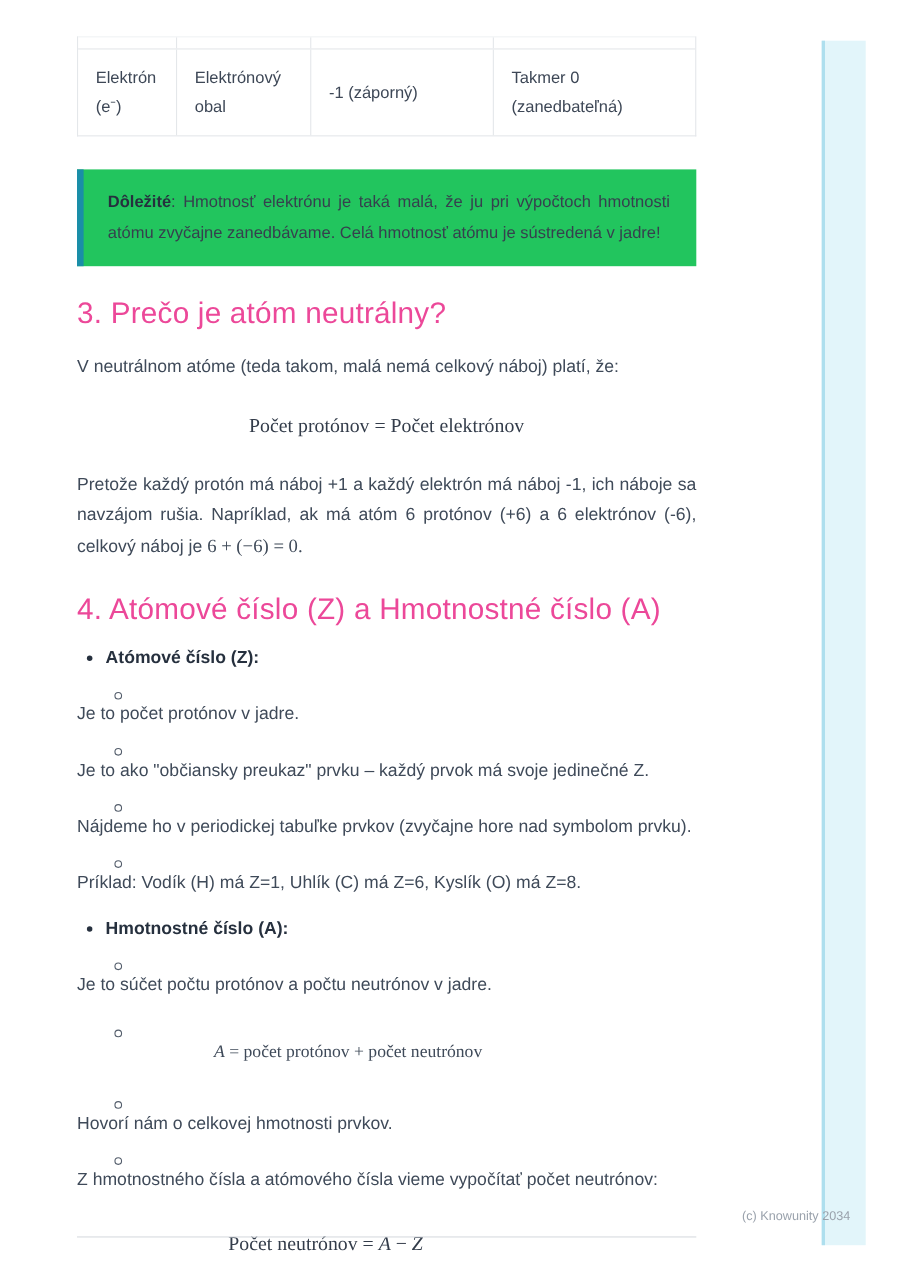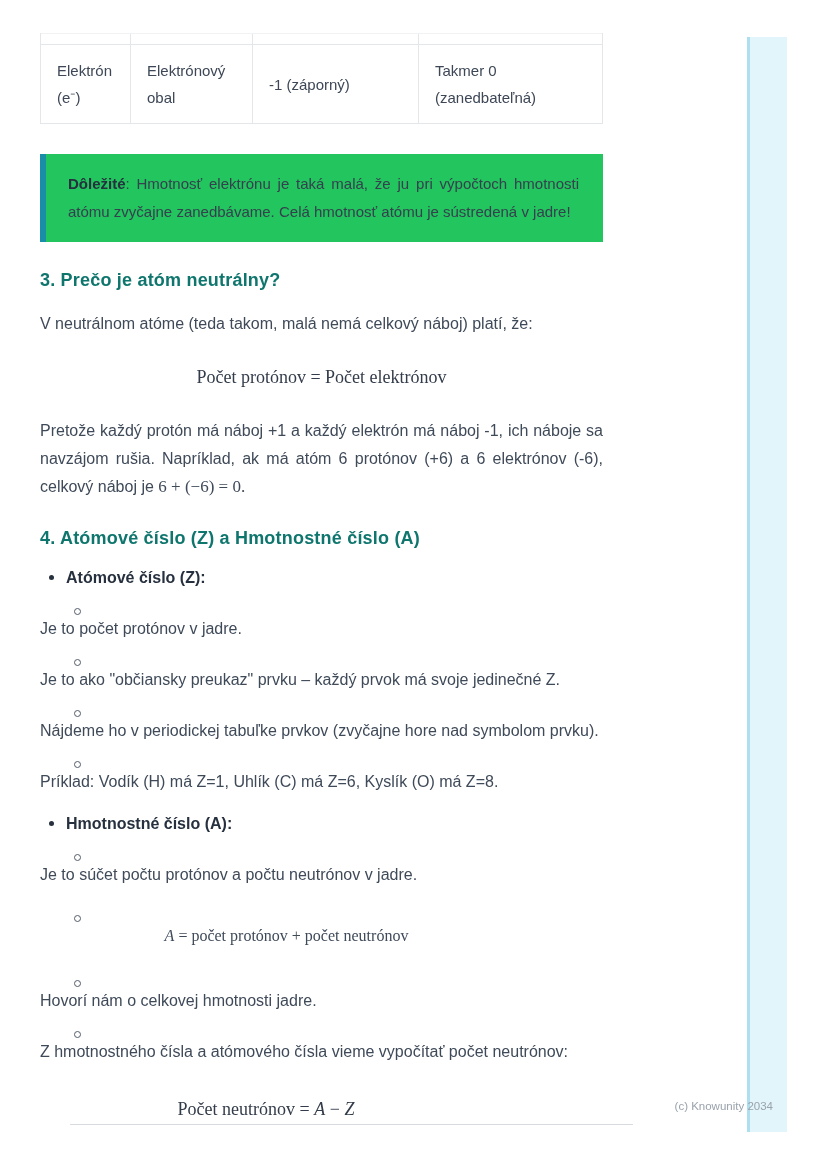--- a/index.html
+++ b/index.html
@@ -3,40 +3,40 @@
 <meta charset="utf-8">
 <style>
   * { margin:0; padding:0; box-sizing:border-box; }
   html,body { background:#ffffff; }
   body { font-family:"Liberation Sans", sans-serif; color:#3f4a59; }
   .page { position:relative; width:828px; height:1171px; background:#ffffff; overflow:hidden; }
 
   .side-stripe { position:absolute; left:747px; top:37px; width:40px; height:1095px;
                  background:#e2f5fa; border-left:3px solid #aedfee; }
 
-  .content { position:relative; margin-left:40px; width:563px; }
+  .content { position:relative; margin-left:70px; width:563px; }
 
   
   .top-table { margin-top:33px; border:1px solid #e4e7ea; border-top:none; }
   .tt-row { display:flex; }
   .tt-cell { border-right:1px solid #e4e7ea; }
   .tt-cell:last-child { border-right:none; }
   .c1 { width:90px; } .c2 { width:122px; } .c3 { width:166px; } .c4 { flex:1; }
   .tt-ghost { height:12px; border-top:1px solid #f0f2f4; border-bottom:1px solid #e4e7ea; }
   .tt-main .tt-cell { min-height:74px; display:flex; align-items:center;
                       padding:12px 16px; font-size:15px; line-height:1.8; color:#3d4756; }
 
   
   .callout { margin-top:30px; background:#22c55e; border-left:6px solid #1a8ea8;
              padding:16px 24px 16px 22px; font-size:15px; line-height:28px;
              color:#36404e; text-align:justify; }
   .co-label { font-weight:bold; color:#26303e; }
 
   
-  .h { margin-top:28px; font-size:18px; font-weight:bold; color:#0f766e; letter-spacing:.2px; }
+  .h { margin-top:28px; font-size:27px; font-weight:normal; color:#ec4899; letter-spacing:.2px; }
   .h4 { margin-top:27px; }
 
   .para { margin-top:19px; font-size:16px; line-height:28px; color:#3f4a59; }
   .just { text-align:justify; }
 
   .math { font-family:"Liberation Serif", serif; font-size:18px; color:#333c4a; }
   .math i { font-style:italic; }
   .math-block { margin-top:28px; text-align:center; line-height:22px; }
   .math-inline { font-family:"Liberation Serif", serif; font-size:17px; }
   .math-neutron { margin-top:32px; width:452px; text-align:center; line-height:22px; }
@@ -127,21 +127,21 @@
         <span class="sub-text">Je to súčet počtu protónov a počtu neutrónov v jadre.</span>
       </div>
 
       <div class="sub-item formula-row">
         <span class="sub-marker"></span>
         <span class="sub-text math"><i>A</i><span> = počet protónov + počet neutrónov</span></span>
       </div>
 
       <div class="sub-item">
         <span class="sub-marker"></span>
-        <span class="sub-text">Hovorí nám o celkovej hmotnosti jadre.</span>
+        <span class="sub-text">Hovorí nám o celkovej hmotnosti prvkov.</span>
       </div>
       <div class="sub-item">
         <span class="sub-marker"></span>
         <span class="sub-text">Z hmotnostného čísla a atómového čísla vieme vypočítať počet neutrónov:</span>
       </div>
 
     </div>
 
     <div class="math math-neutron"><span>Počet neutrónov = </span><i>A</i><span> − </span><i>Z</i></div>
 

